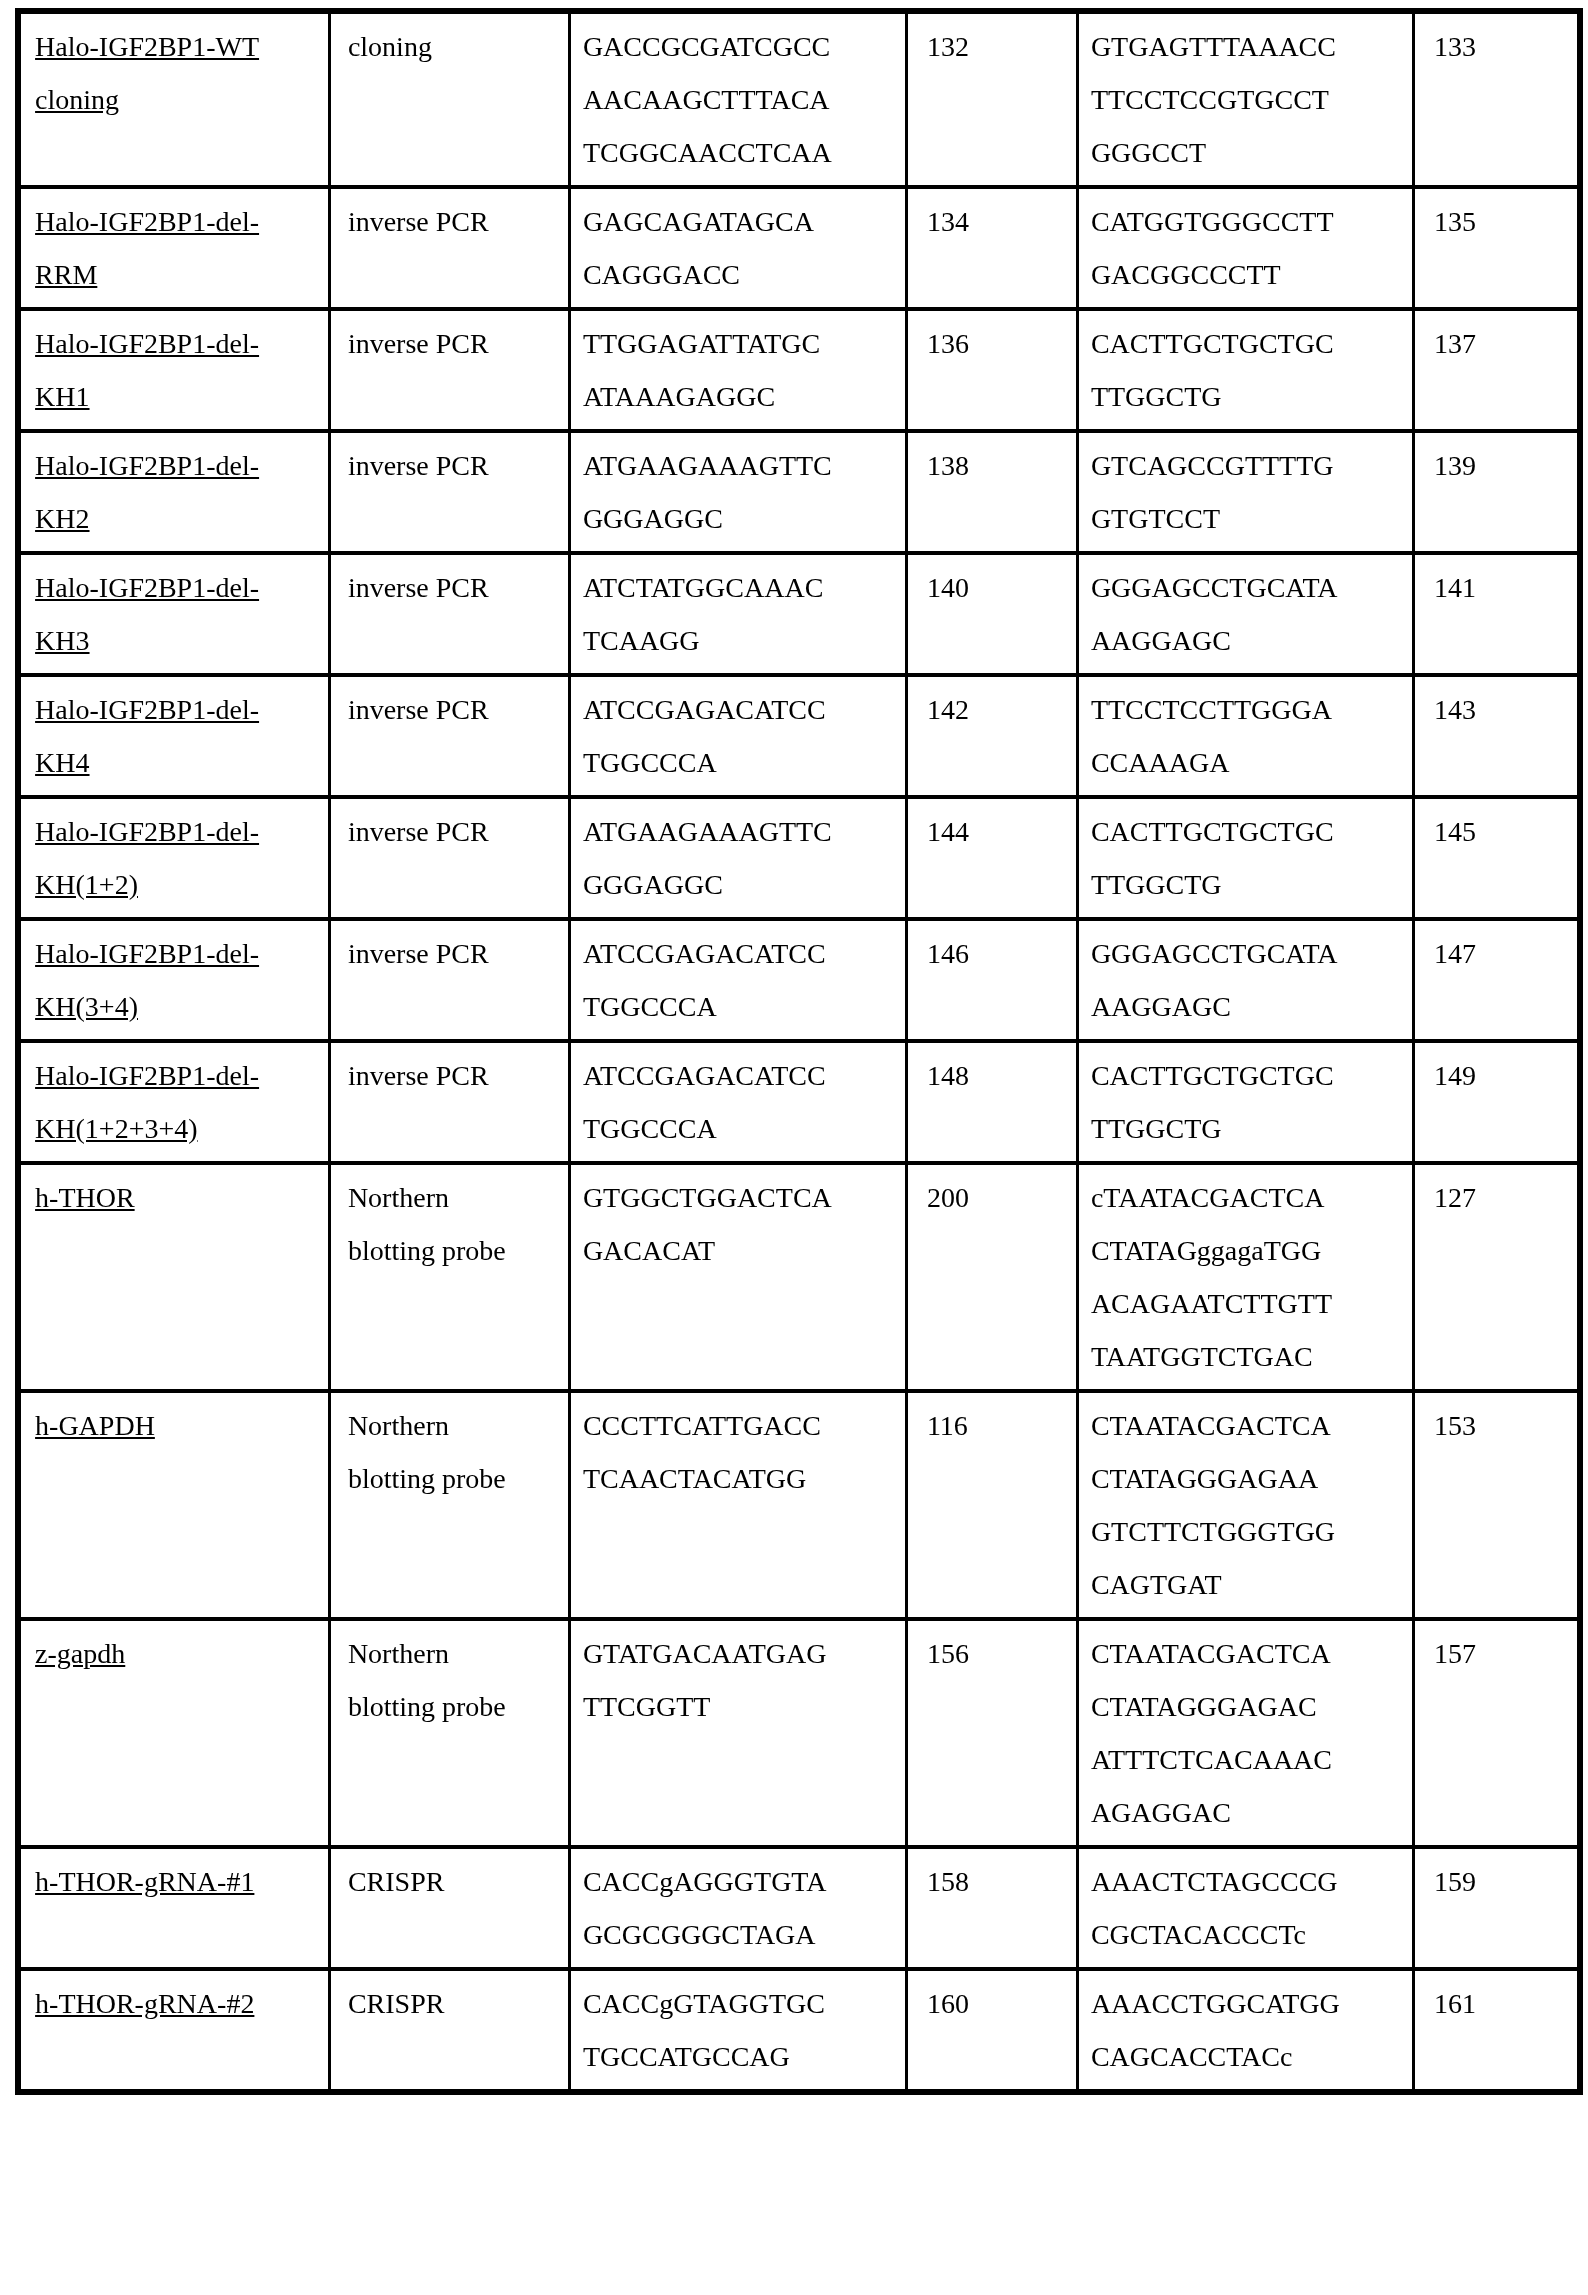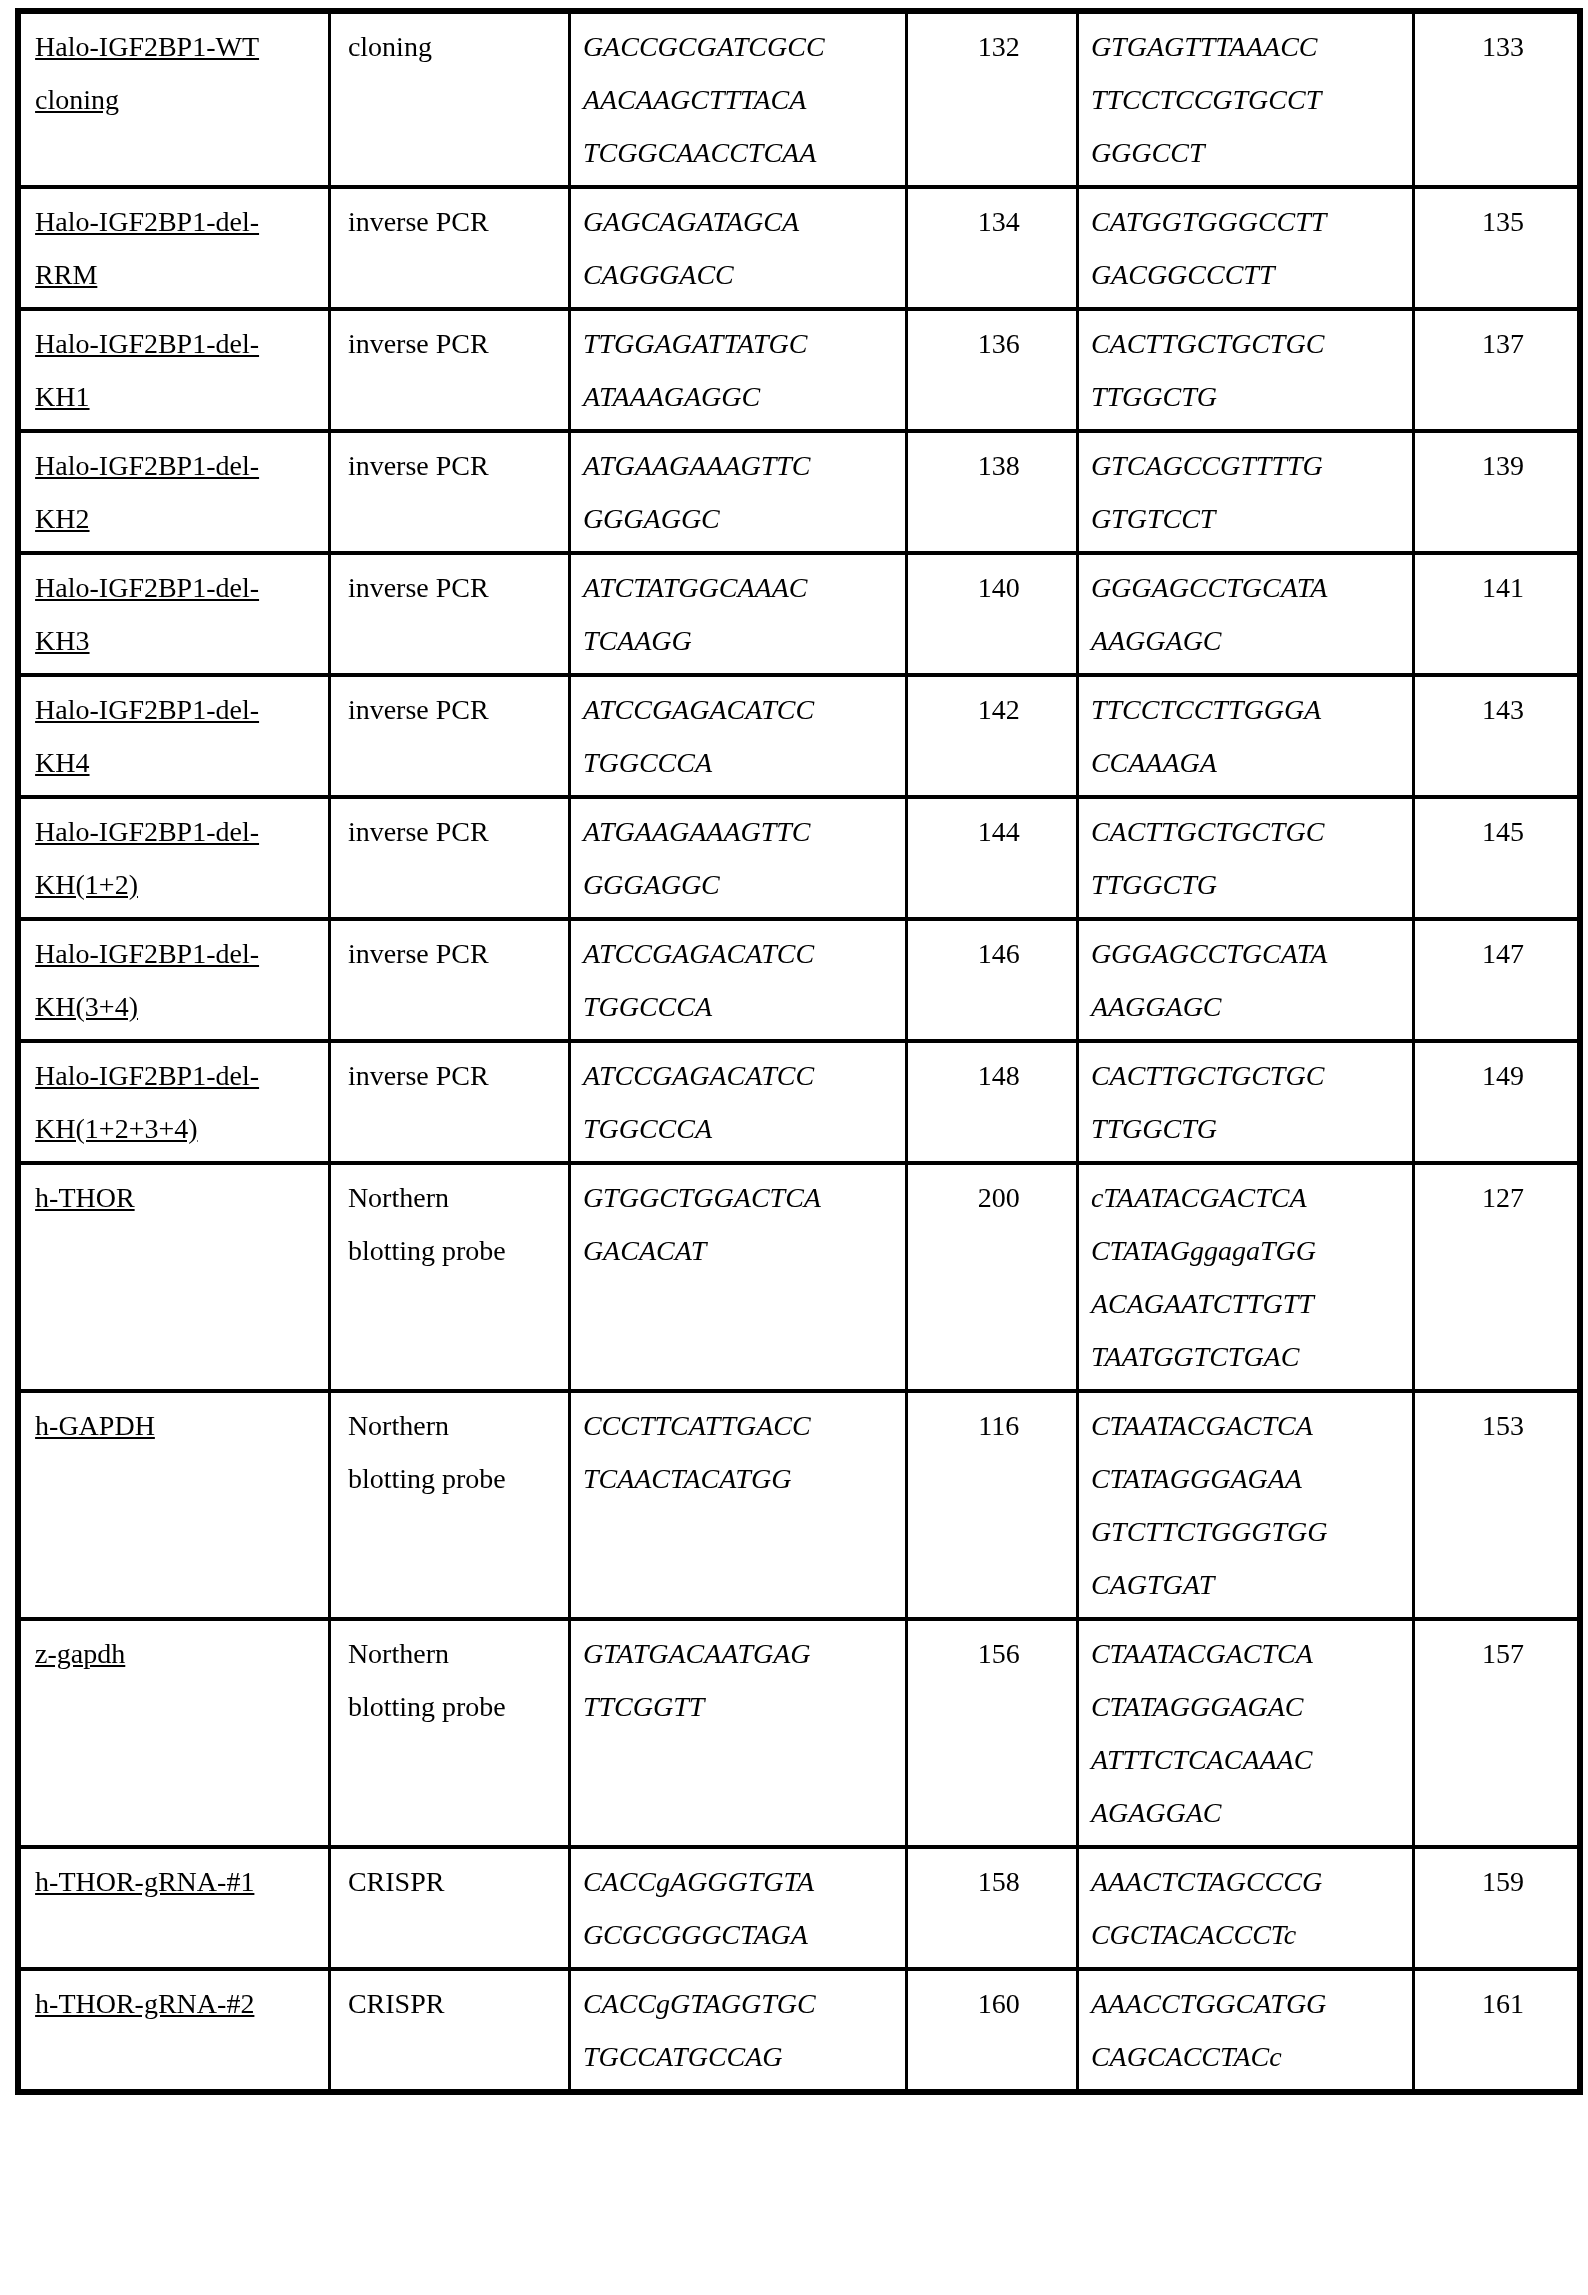--- a/index.html
+++ b/index.html
@@ -29,22 +29,22 @@
     vertical-align: top;
     white-space: pre-line;
     font-size: 28px;
     line-height: 53px;
     padding: 6px 5.1px 6px 17px;
     overflow: hidden;
     word-break: keep-all;
   }
   td.c-name    { padding-left: 13.7px; text-decoration: underline; }
   td.c-purpose { padding-left: 17px; }
-  td.c-seq     { padding-left: 12px; font-style: italic; }
-  td.c-id      { padding-left: 19px; text-align: center; }
+  td.c-seq     { padding-left: 12px; }
+  td.c-id      { padding-left: 19px; }
 </style>
 </head>
 <body>
 
 <table class="primer-table">
   <colgroup>
     <col style="width:311px">
     <col style="width:240px">
     <col style="width:337px">
     <col style="width:171px">

